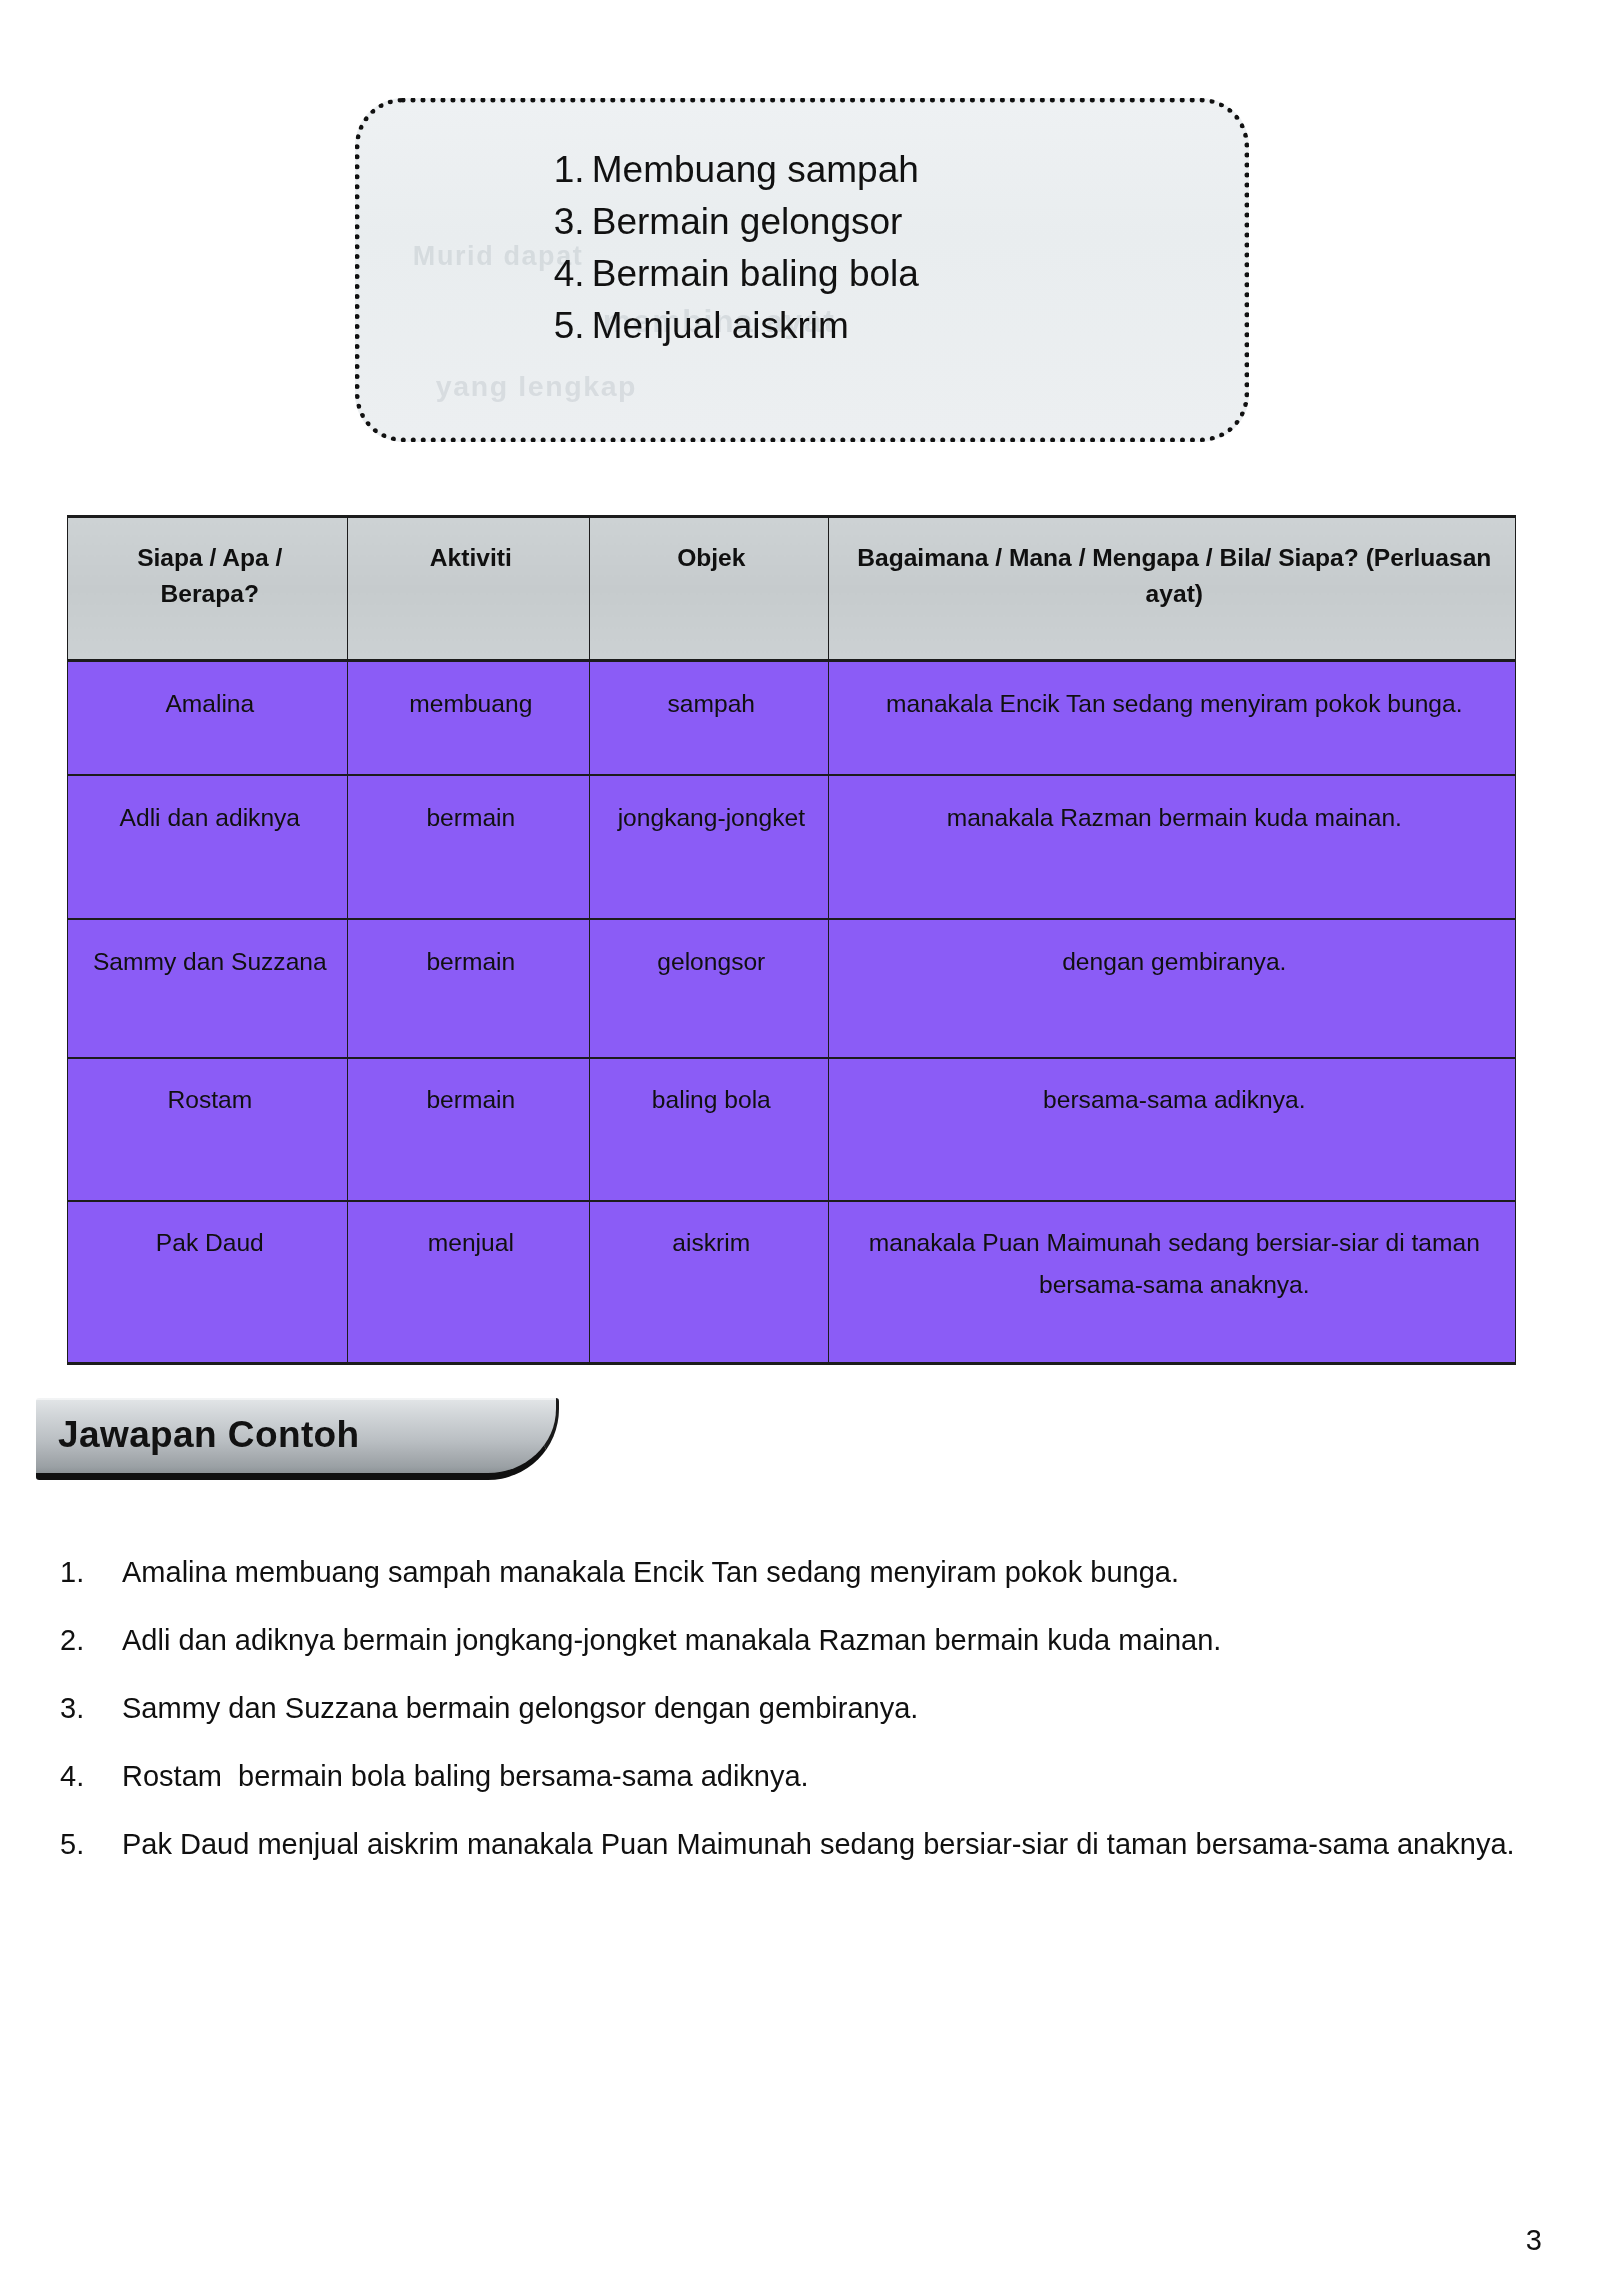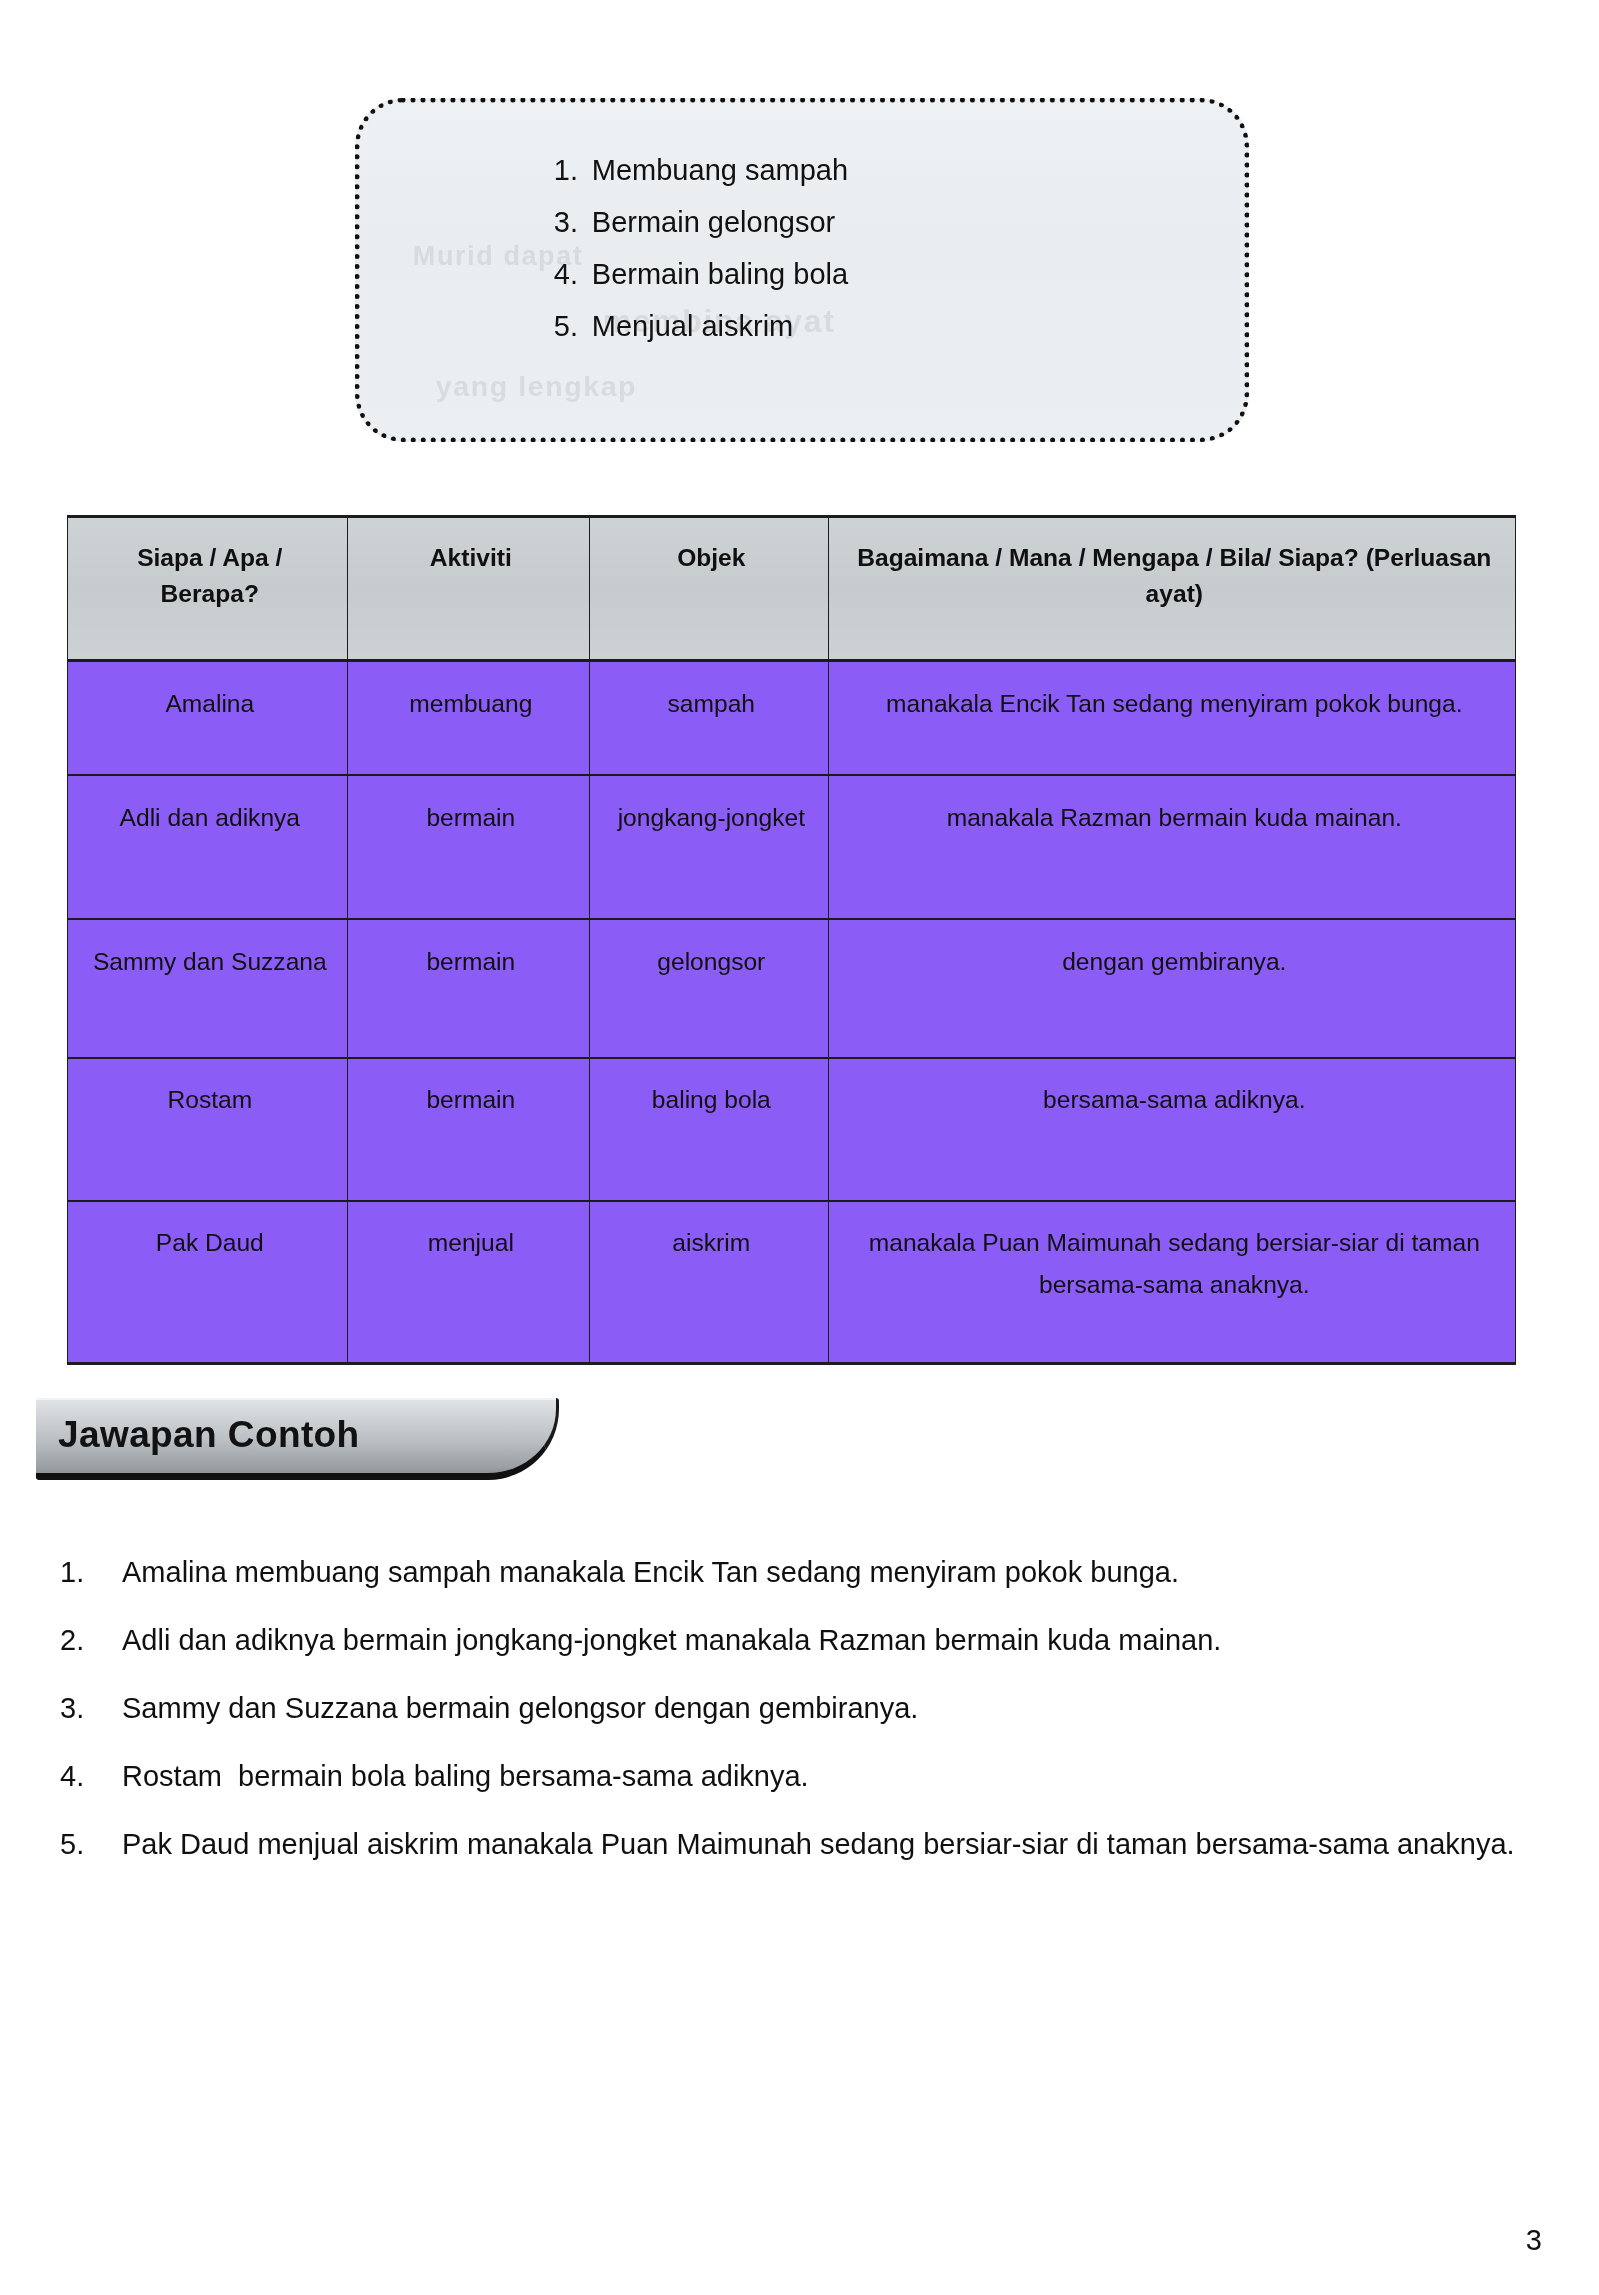--- a/index.html
+++ b/index.html
@@ -49,21 +49,21 @@
   #ghost-4 { left: 71px;   top: 262px; font-size: 28.5px; }
 
   #activity-list {
     position: absolute;
     left: 0; right: 0; top: 36px;
     list-style: none;
     margin: 0;
     padding: 0;
   }
   #activity-list li {
-    font-size: 29px;
+    font-size: 37px;
     line-height: 52px;
     color: #111111;
     padding-left: 189px;
     white-space: nowrap;
   }
   #activity-list li .num {
     display: inline-block;
     width: 38px;
   }
 

